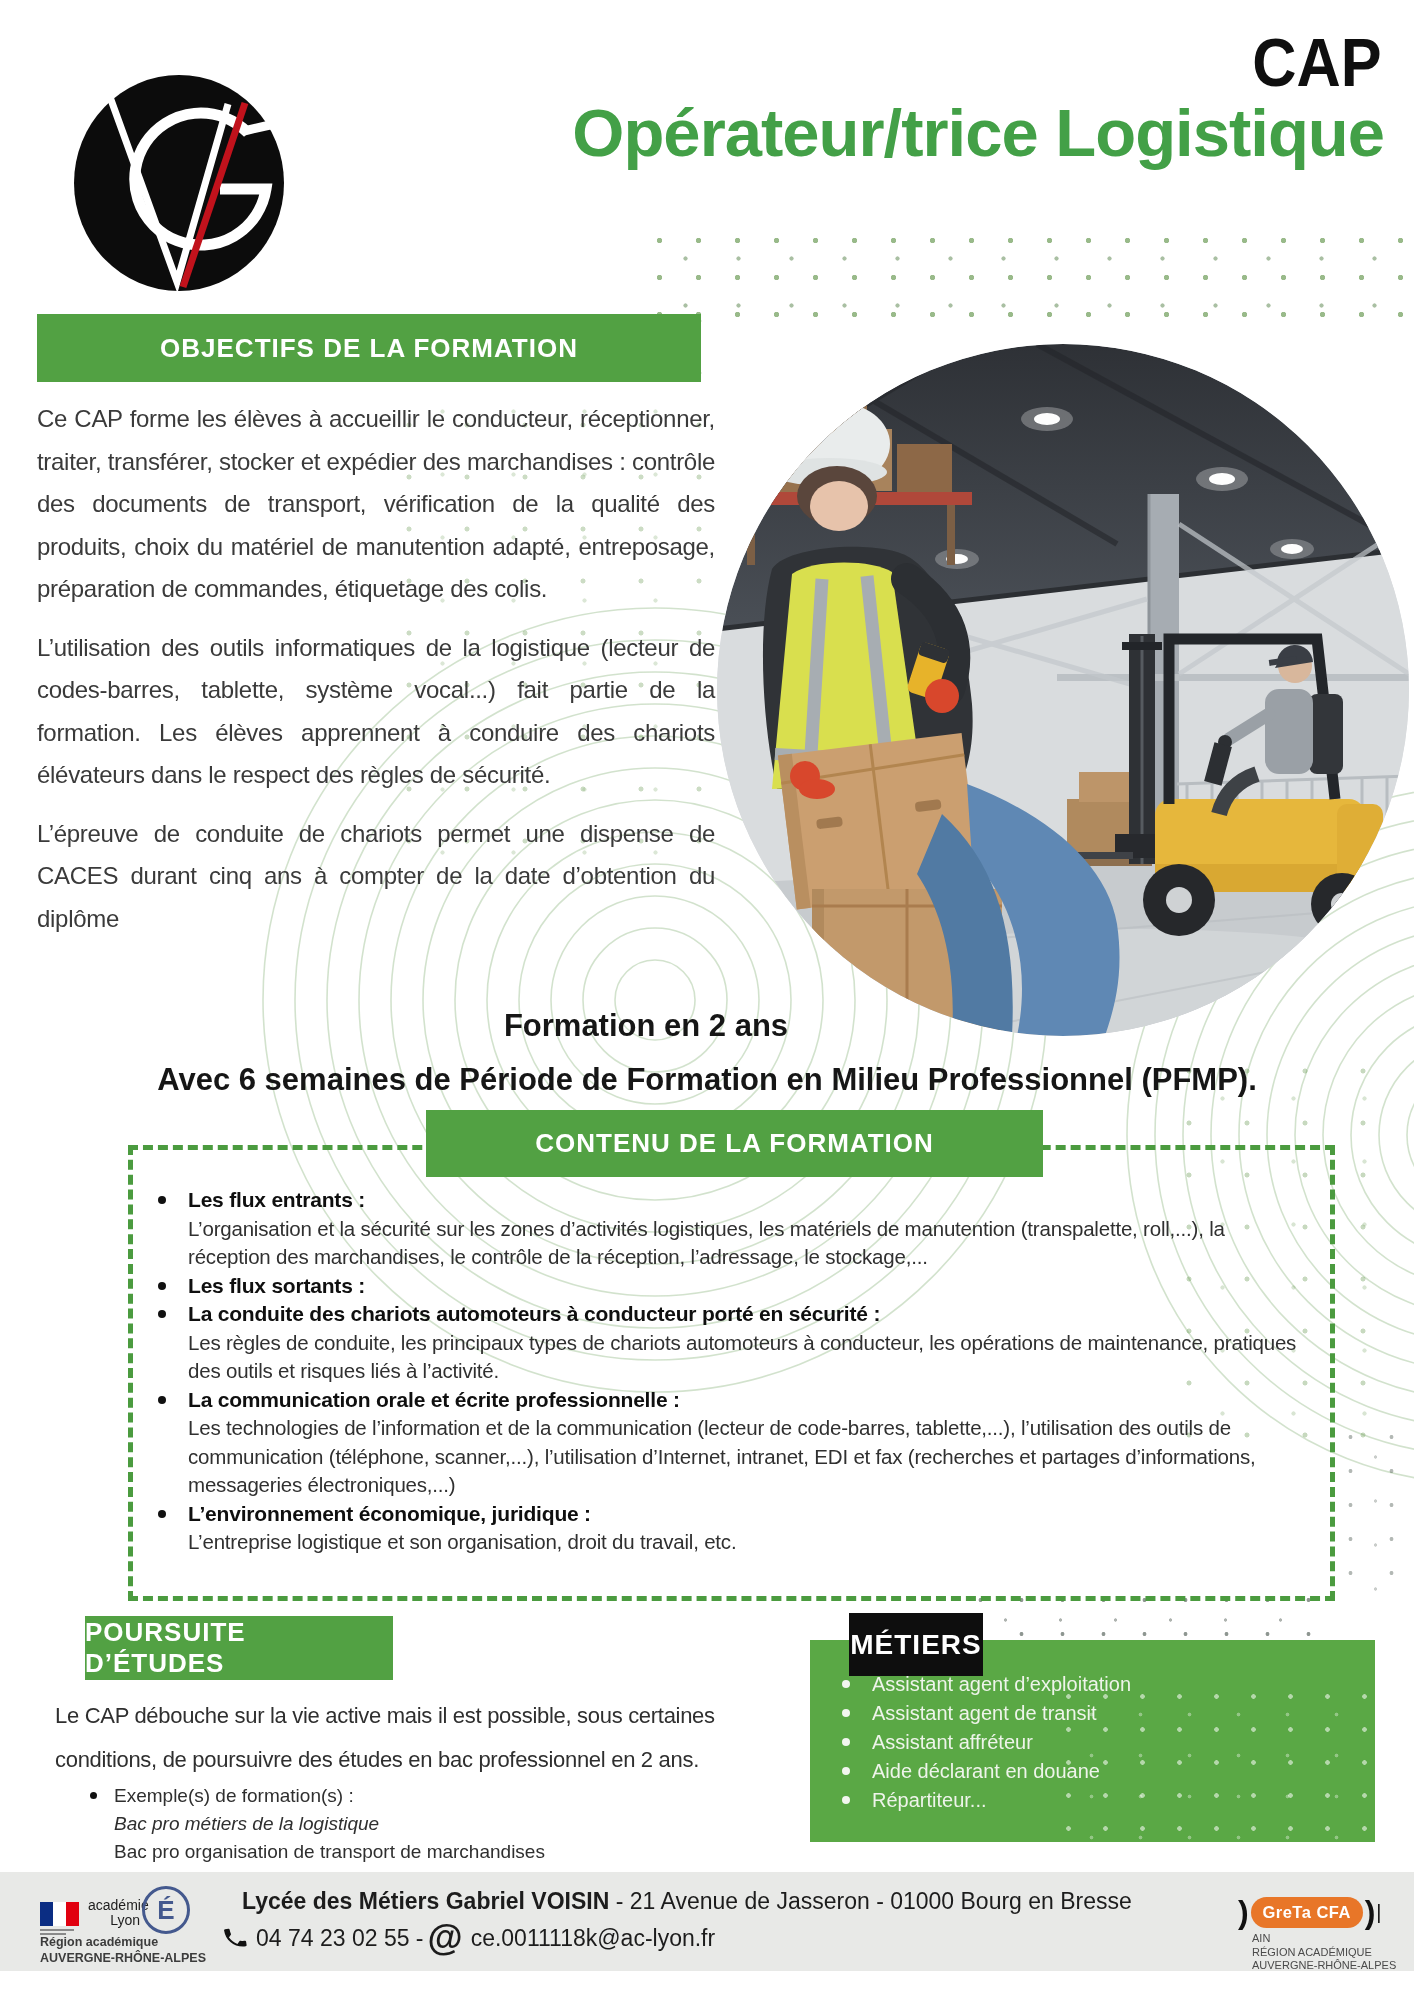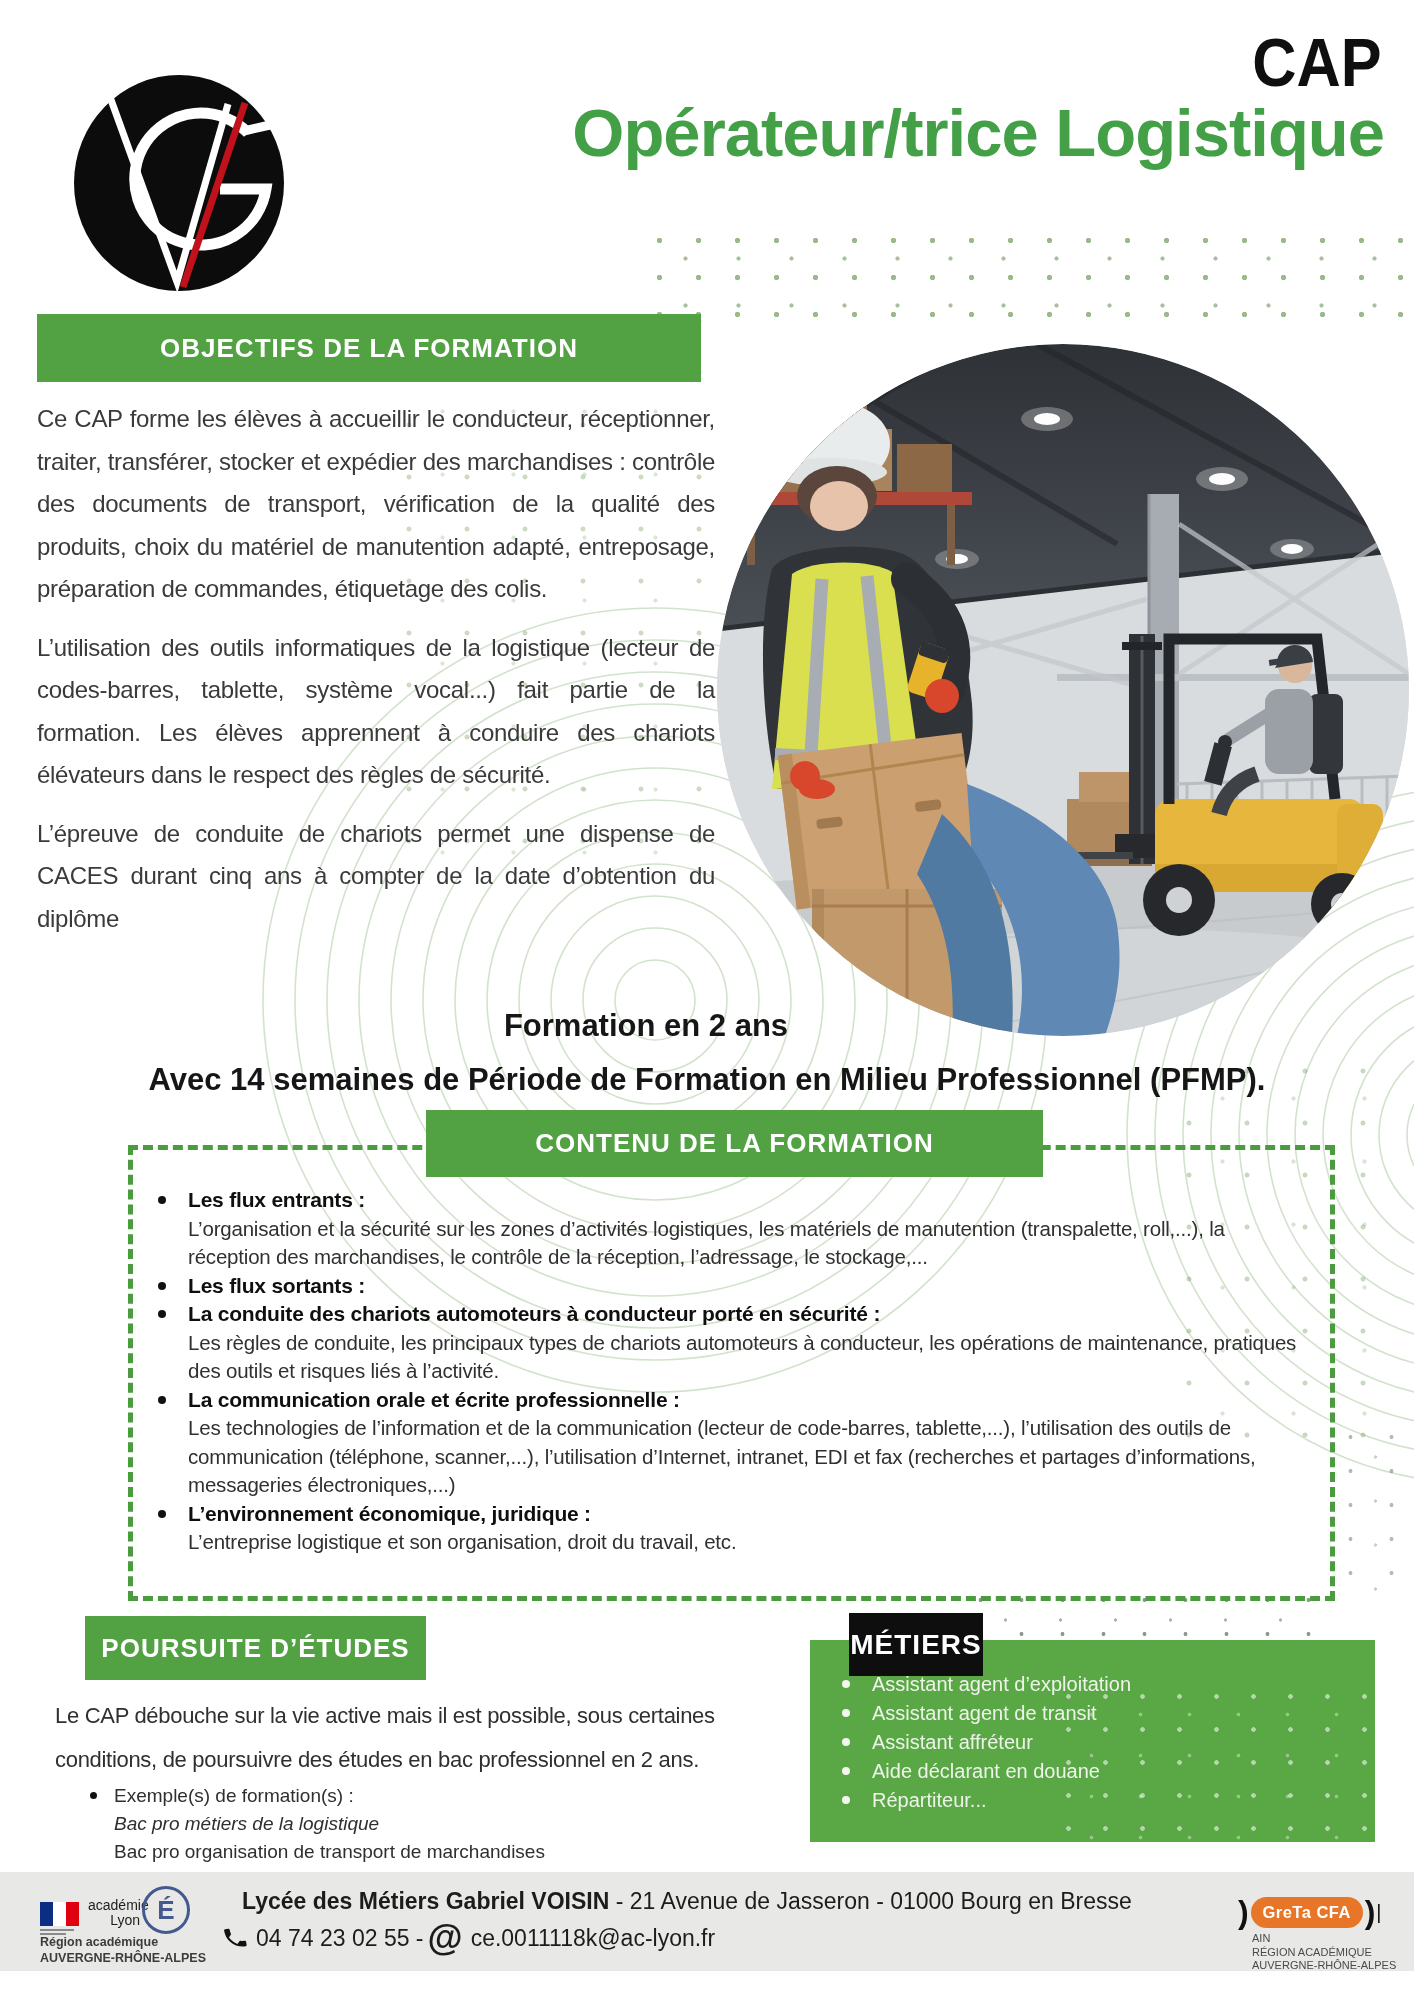--- a/index.html
+++ b/index.html
@@ -34,21 +34,21 @@
   .logo{left:70px;top:72px;width:218px;height:222px;z-index:3;}
   .cap-title{right:32px;top:28px;font-size:68px;font-weight:800;color:#0f0f0f;
              transform:scaleX(.9);transform-origin:right center;z-index:3;line-height:1;}
   .main-title{right:30px;top:96px;font-size:67px;font-weight:800;color:var(--green-title);
               white-space:nowrap;z-index:3;line-height:1.1;letter-spacing:-1px;}
   
   .banner{display:flex;align-items:center;justify-content:center;background:var(--green-banner);
           color:#fff;font-weight:700;z-index:3;letter-spacing:1px;}
   .banner-objectifs{left:37px;top:314px;width:664px;height:68px;font-size:26px;}
   .banner-contenu{left:426px;top:1110px;width:617px;height:67px;font-size:26px;}
-  .banner-poursuite{left:85px;top:1616px;width:341px;height:64px;font-size:26px;}
+  .banner-poursuite{left:85px;top:1616px;width:308px;height:64px;font-size:26px;}
   
   .objectifs-text{left:37px;top:394px;width:678px;font-size:24px;line-height:42.5px;
                   letter-spacing:-.3px;text-align:justify;color:#3a3a3a;z-index:3;}
   .objectifs-text p{margin:4px 0 16px 0;}
   
   .photo{left:717px;top:344px;width:692px;height:692px;border-radius:50%;overflow:hidden;
          z-index:2;background:#d9dcde;}
   
   .duration1{left:0;top:1008px;width:1292px;text-align:center;font-size:31px;font-weight:800;
              color:#161616;z-index:3;}
@@ -326,21 +326,21 @@
           </g>
           <circle cx="225" cy="352" r="17" fill="#d8472c"></circle>
           <circle cx="88" cy="432" r="15" fill="#d8472c"></circle>
           <ellipse cx="100" cy="445" rx="18" ry="10" fill="#d8472c"></ellipse>
         </g>
       </g>
     </svg>
   </div>
 
   <div class="abs duration1">Formation en 2 ans</div>
-  <div class="abs duration2">Avec 14 semaines de Période de Formation en Milieu Professionnel (PFMP).</div>
+  <div class="abs duration2">Avec 6 semaines de Période de Formation en Milieu Professionnel (PFMP).</div>
 
   <div class="abs dashed-box"></div>
   <div class="abs banner banner-contenu">CONTENU DE LA FORMATION</div>
   <div class="abs contenu-list" id="contenu-list">
       <div class="c-item">
         <span class="c-bullet"></span>
         <div class="c-title">Les flux entrants :</div>
         <div class="c-body">L’organisation et la sécurité sur les zones d’activités logistiques, les matériels de manutention (transpalette, roll,...), la réception des marchandises, le contrôle de la réception, l’adressage, le stockage,...</div>
       </div>
       <div class="c-item">

